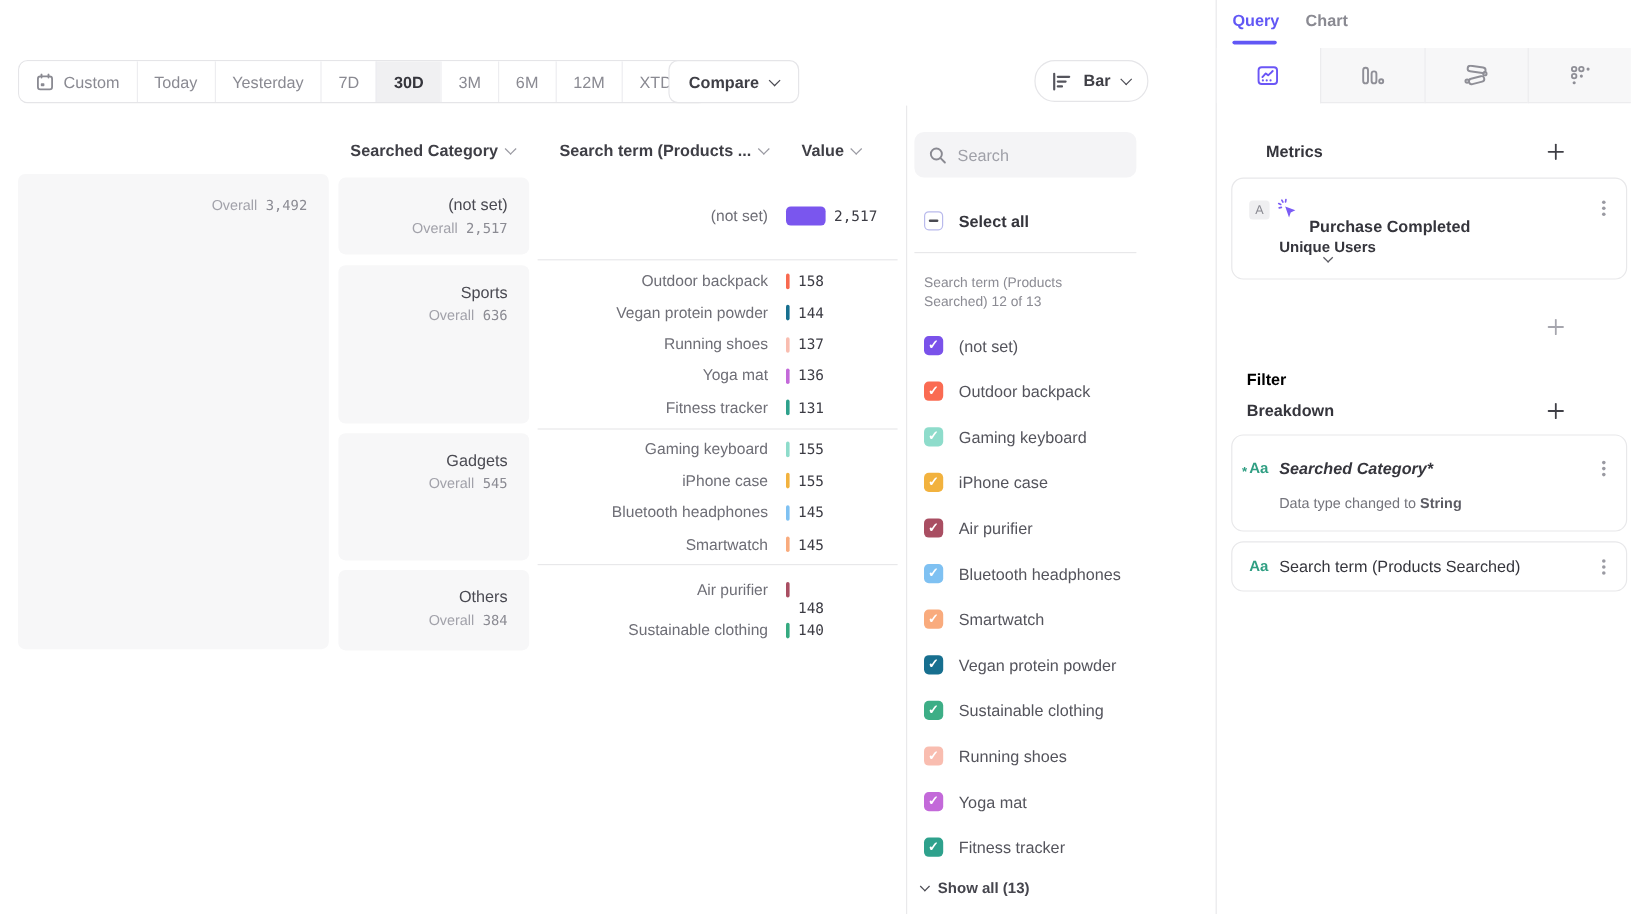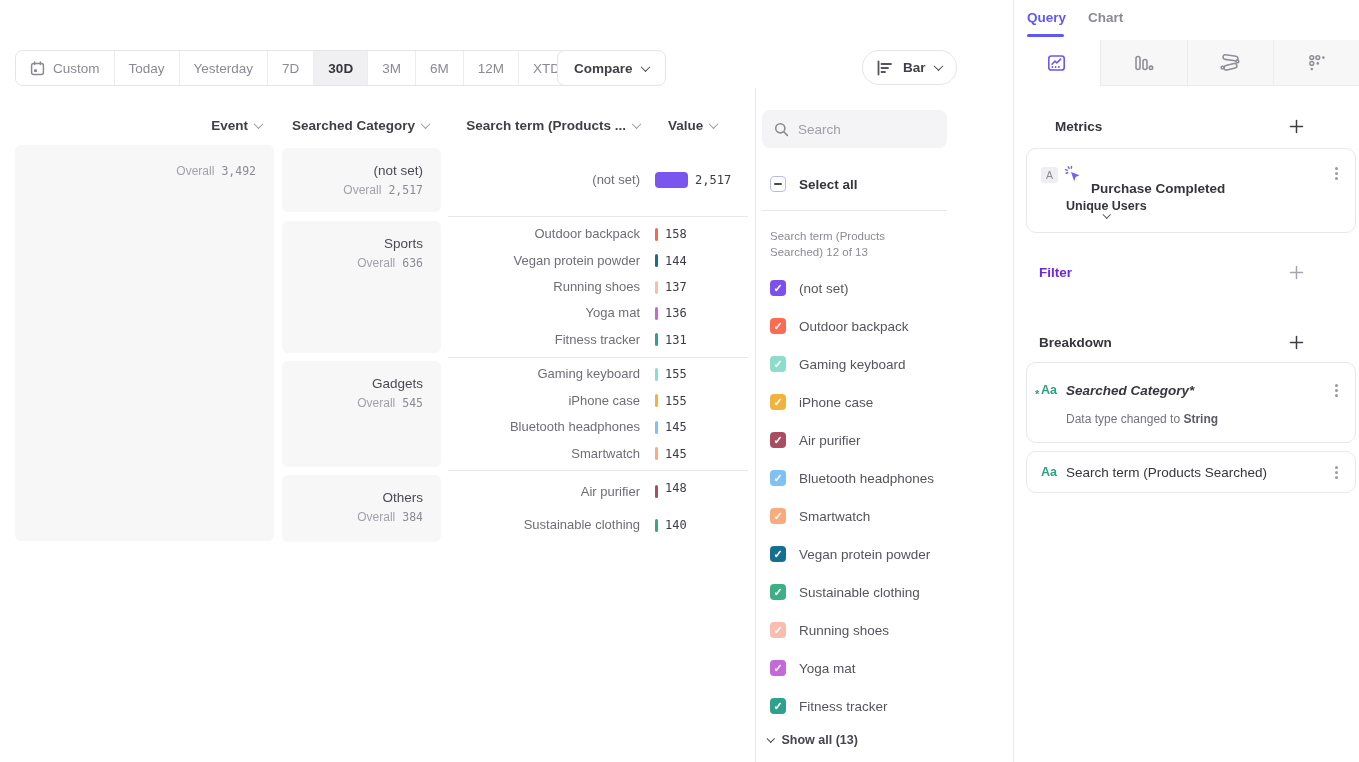--- a/index.html
+++ b/index.html
@@ -82,21 +82,21 @@
   .sb-tab.active { color:#6157f5; }
   .sb-tab.inactive { color:#8a8a92; }
   .tab-underline { position:absolute; left:13px; top:34px; width:37px; height:3px; border-radius:2px;
     background:#6157f5; }
   .icon-tabs { position:absolute; left:0; top:40px; width:346px; height:46px; display:flex; }
   .icon-tab { flex:1; display:flex; align-items:center; justify-content:center; background:#f7f7f8;
     border-bottom:1px solid #ececee; border-left:1px solid #ececee; cursor:pointer; }
   .icon-tab:first-child { border-left:none; }
   .icon-tab.active { background:#fff; border-bottom-color:transparent; }
   .sb-h { position:absolute; left:25px; font-size:13.5px; font-weight:700; color:#35353c; }
-  .sb-h.muted { color:#6d28d9; }
+  .sb-h.muted { color:#000000;margin-top:44px; }
   .plus { position:absolute; right:19px; width:15px; height:15px; cursor:pointer; }
   .card { position:absolute; left:12px; width:330px; background:#fff; border:1px solid #e8e8ea;
     border-radius:10px; }
   .badge { position:absolute; left:14px; top:18px; width:17px; height:16px; background:#efeff1;
     border-radius:3px; font-size:10.5px; color:#8a8a92; display:flex; align-items:center; justify-content:center; }
   .card-title { position:absolute; font-size:13.5px; font-weight:600; color:#35353c; white-space:nowrap; }
   .card-title.it { font-style:italic; }
   .card-sub { position:absolute; left:39px; font-size:12px; color:#74747c; }
   .card-sub b { font-weight:700; color:#5c5c64; }
   .kebab { position:absolute; right:17px; width:3px; height:3px; border-radius:50%; background:#9a9aa2;
@@ -166,24 +166,20 @@
             <line x1="4.5" y1="4" x2="14" y2="4"></line>
             <line x1="4.5" y1="8" x2="11" y2="8"></line>
             <line x1="4.5" y1="12" x2="8" y2="12"></line>
           </g>
         </svg>
     </span>
     <span>Bar</span>
     <span class="chev dark"></span>
   </button>
 
-  <div class="col-h right" style="left:15px;width:247px;">
-    <span>Event</span>
-    <span class="chev gray"></span>
-  </div>
   <div class="col-h right" style="left:282px;width:147px;">
     <span>Searched Category</span>
     <span class="chev gray"></span>
   </div>
   <div class="col-h right" style="left:450px;width:190px;">
     <span>Search term (Products ...</span>
     <span class="chev gray"></span>
   </div>
   <div class="col-h" style="left:668px;width:80px;">
     <span>Value</span>
@@ -237,21 +233,21 @@
       <div class="vnum" style="left: 665px; top: 419.25px;">145</div>
       <div class="term-label" style="top: 445.75px;">Smartwatch</div>
       <div class="vbar" style="left: 655px; top: 447.25px; width: 3px; height: 13px; background: rgb(249, 171, 125);"></div>
       <div class="vnum" style="left: 665px; top: 445.75px;">145</div>
       <div class="cat-cell" style="left: 282px; top: 475px; width: 159px; height: 67px;">
         <div class="cell-title">Others</div>
         <div class="overall"><span>Overall</span><span class="num">384</span></div>
       </div>
       <div class="term-label" style="top: 483.75px;">Air purifier</div>
       <div class="vbar" style="left: 655px; top: 485.25px; width: 3px; height: 13px; background: rgb(169, 78, 98);"></div>
-      <div class="vnum" style="left: 665px; top: 480px;">148</div>
+      <div class="vnum" style="left: 665px; top: 499px;">148</div>
       <div class="term-label" style="top: 517.25px;">Sustainable clothing</div>
       <div class="vbar" style="left: 655px; top: 518.75px; width: 3px; height: 13px; background: rgb(53, 170, 128);"></div>
       <div class="vnum" style="left: 665px; top: 517.25px;">140</div>
       <div class="hdiv" style="top: 216px;"></div>
       <div class="hdiv" style="top: 357px;"></div>
       <div class="hdiv" style="top: 470px;"></div>
     </div>
   <div class="vdiv"></div>
 
   <div class="search-box">

